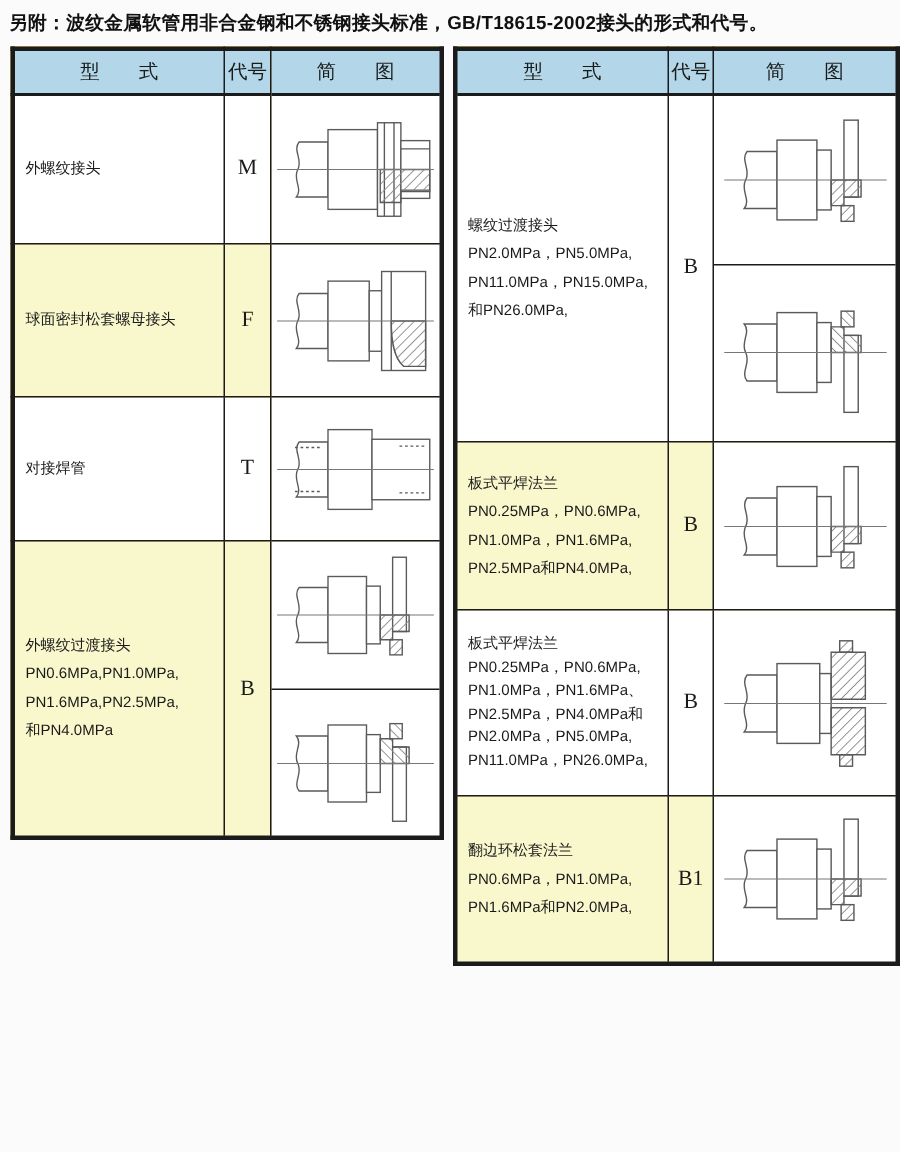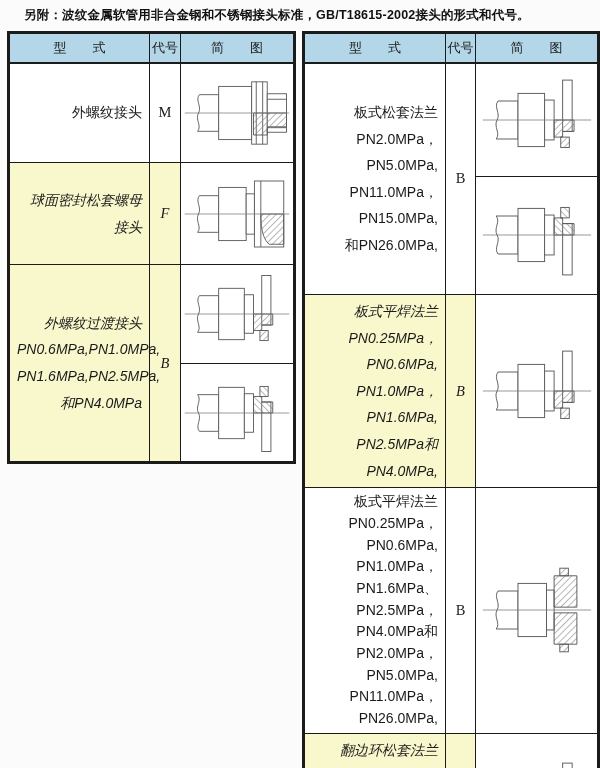--- a/index.html
+++ b/index.html
@@ -4,42 +4,41 @@
 <style>
   html,body{margin:0;padding:0;}
   body{
     width:600px;height:768px;background:#fbfbfb;
     font-family:"Liberation Sans",sans-serif;color:#1a1a1a;
     -webkit-font-smoothing:antialiased;overflow:hidden;
   }
   .intro{
     padding:7px 6px 5px 6px;font-size:12.5px;font-weight:bold;color:#111;
     letter-spacing:.2px;
-    margin-left:18px;
   }
   .tables{display:flex;gap:6px;margin:2px 4px 0 7px;align-items:flex-start;}
   table{border-collapse:collapse;table-layout:fixed;background:#eab308;}
   table.lt{width:286px;}
   table.rt{width:295px;}
   th,td{border:1px solid var(--border,#1b1b1b);box-sizing:border-box;}
   table{border:3px solid var(--border,#1b1b1b);}
   th{
     background:var(--header-bg,#b3d7e8);font-weight:normal;font-size:13px;
     height:30px;padding:0;border-bottom:2px solid var(--border,#1b1b1b);
   }
   td.type{
-    font-size:14px;padding:3px 7px 3px 7px;vertical-align:middle;
-    white-space:pre-line;line-height:1.9;background:#fff;text-align:right;
+    font-size:10px;padding:3px 7px 3px 7px;vertical-align:middle;
+    white-space:pre-line;line-height:1.9;background:#fff;
   }
   td.type.compact{line-height:1.55;}
   td.code{
     text-align:center;vertical-align:middle;background:#fff;
     font-family:"Liberation Serif",serif;font-size:14.5px;padding:0;
   }
-  tr.y td.type, tr.y td.code{background:var(--highlight-bg,#f9f7cc);font-style:italic;}
+  tr.y td.type, tr.y td.code{background:var(--highlight-bg,#f9f7cc);}
   td.diag{background:#fff;padding:0;text-align:center;vertical-align:middle;}
   td.diag svg{display:block;margin:0 auto;}
   .sub{display:flex;align-items:center;justify-content:center;}
   .sub.divided{border-bottom:1px solid var(--border,#1b1b1b);}
 </style>
 </head>
 <body>
 
 <svg width="0" height="0" style="position:absolute" aria-hidden="true">
   <defs>
@@ -113,20 +112,36 @@
           <rect x="79" y="10" width="32" height="72" fill="#fff" stroke="#5a5a5a"></rect>
           <line x1="86" y1="10" x2="86" y2="82" stroke="#5a5a5a"></line>
           <path d="M86,46 H111 V79 H95 C87,72 86,58 86,46 Z" fill="url(#hz)" stroke="#5a5a5a"></path>
           <use href="#gCenter"></use>
         </svg>
       </td>
     </tr>
 
 
 
+    <tr style="height:96px">
+      <td class="type">对接焊管</td>
+      <td class="code">T</td>
+      <td class="diag">
+        <svg width="110" height="88" viewBox="0 0 120 92">
+          <use href="#gPipe"></use>
+          <line x1="16" y1="30" x2="36" y2="30" stroke="#5a5a5a" stroke-dasharray="2,2"></line>
+          <line x1="16" y1="62" x2="36" y2="62" stroke="#5a5a5a" stroke-dasharray="2,2"></line>
+          <rect x="40" y="17" width="32" height="58" fill="#fff" stroke="#5a5a5a"></rect>
+          <rect x="72" y="24" width="42" height="44" fill="#fff" stroke="#5a5a5a"></rect>
+          <line x1="92" y1="29" x2="112" y2="29" stroke="#5a5a5a" stroke-dasharray="2,2"></line>
+          <line x1="92" y1="63" x2="112" y2="63" stroke="#5a5a5a" stroke-dasharray="2,2"></line>
+          <use href="#gCenter"></use>
+        </svg>
+      </td>
+    </tr>
 
     <tr class="y" style="height:198px">
       <td class="type">外螺纹过渡接头
 PN0.6MPa,PN1.0MPa,
 PN1.6MPa,PN2.5MPa,
 和PN4.0MPa</td>
       <td class="code">B</td>
       <td class="diag">
         <div class="sub divided" style="height:98px">
           <svg width="110" height="90" viewBox="0 0 120 92">
@@ -152,21 +167,21 @@
         <col style="width:123px">
       </colgroup>
     <tbody>
         <tr style="height:30px">
       <th>型　　式</th>
       <th>代号</th>
       <th>简　　图</th>
     </tr>
 
     <tr style="height:232px">
-      <td class="type">板式松套法兰
+      <td class="type">螺纹过渡接头
 PN2.0MPa，PN5.0MPa,
 PN11.0MPa，PN15.0MPa,
 和PN26.0MPa,</td>
       <td class="code">B</td>
       <td class="diag">
         <div class="sub divided" style="height:112px">
           <svg width="114" height="96" viewBox="0 0 120 92">
             <use href="#gFlange"></use>
                 <use href="#gCenter"></use>
           </svg>

